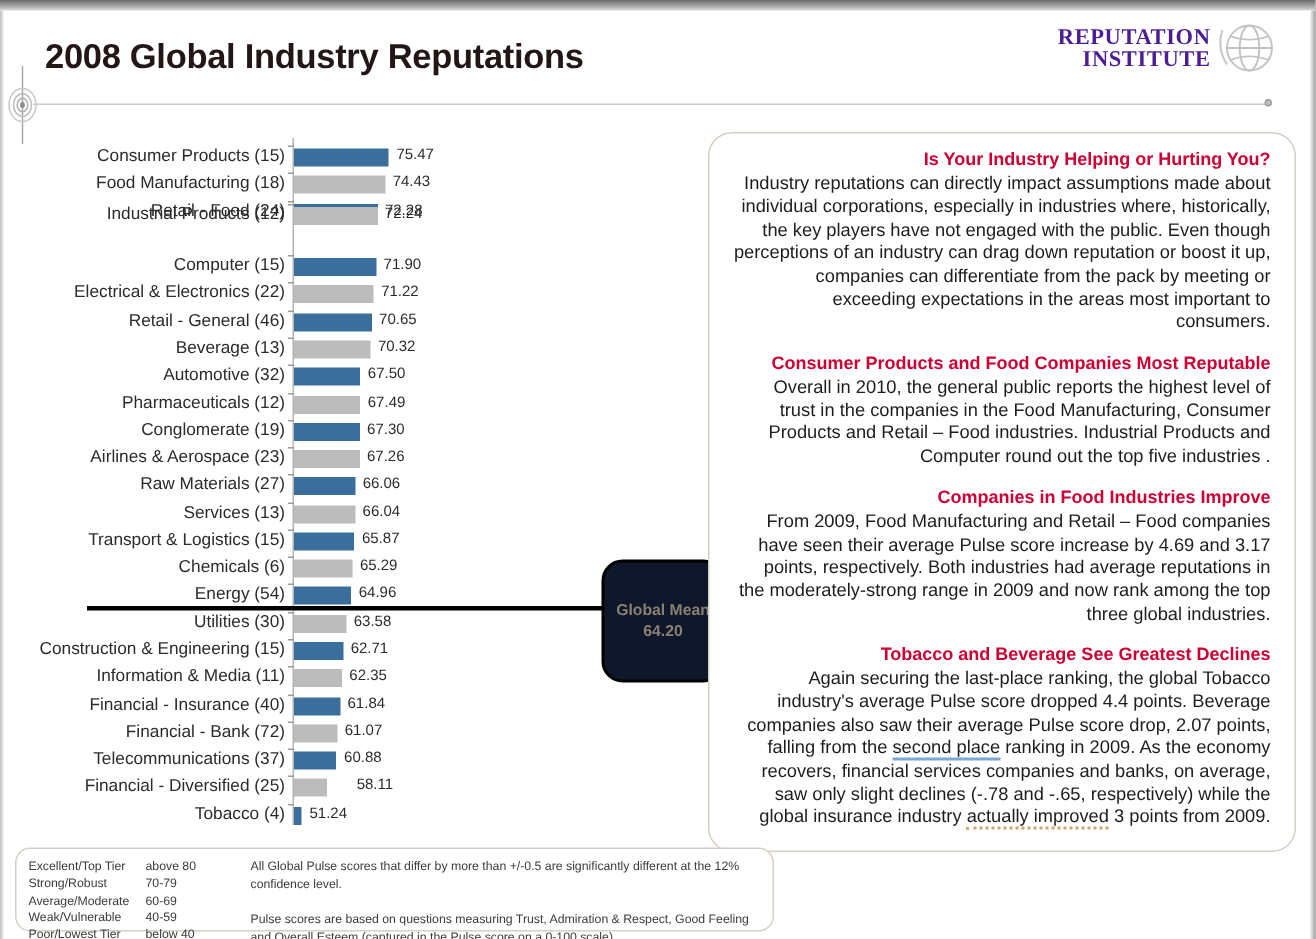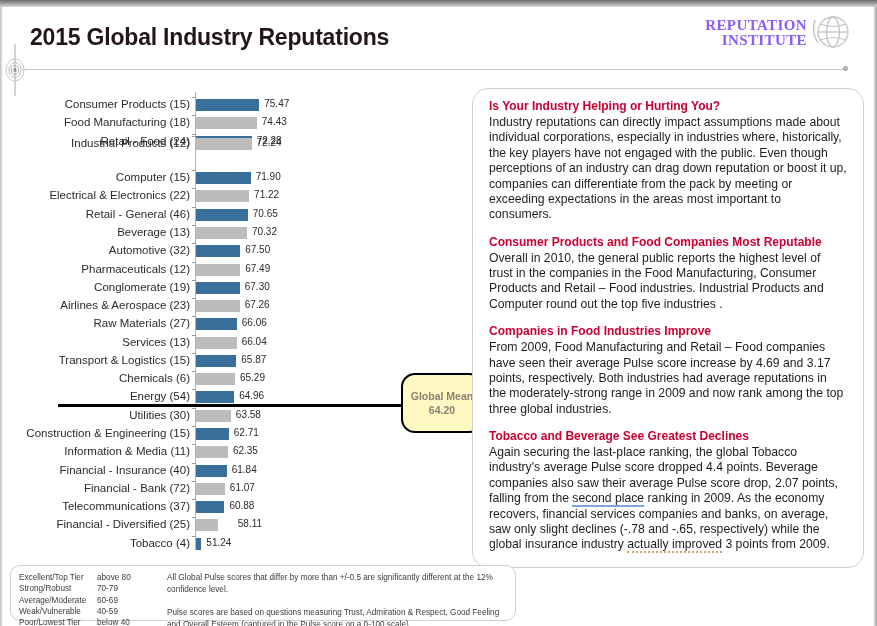--- a/index.html
+++ b/index.html
@@ -65,21 +65,21 @@
   #logo {
     position: absolute;
     right: 22px; top: 10px;
     display: flex;
     align-items: center;
     gap: 2px;
   }
   #logo-words {
     text-align: right;
     line-height: 1.02;
-    color: #8b5cf6;
+    color: #4c1d95;
     font-family: "Liberation Serif", serif;
     font-weight: bold;
   }
   #logo-words .l1, #logo-words .l2 {
     display: block;
     font-size: 15px;
     letter-spacing: 0.4px;
   }
 
   
@@ -140,24 +140,24 @@
     top: 312px;
     width: 346px;
     height: 3px;
     background: #000000;
   }
   #mean-callout {
     position: absolute;
     left: 401px;
     top: 281px;
     width: 82px;
-    height: 60px;
+    height: 82px;
     border: 2px solid #000000;
     border-radius: 14px;
-    background: #fef9c3;
+    background: #0f172a;
     display: flex;
     flex-direction: column;
     align-items: center;
     justify-content: center;
     line-height: 1.35;
   }
   #mean-callout .mc-label,
   #mean-callout .mc-value {
     font-size: 10.5px;
     font-weight: bold;
@@ -167,21 +167,21 @@
   
   #panel {
     position: absolute;
     left: 472px; top: 88px;
     width: 392px; height: 480px;
     border: 1px solid #d6cfc6;
     border-radius: 16px;
     background: #ffffff;
     padding: 10px 16px 6px 16px;
   }
-  .sec { margin-bottom: 12px; }
+  .sec { margin-bottom: 12px; text-align: right; }
   .sec:last-child { margin-bottom: 0; }
   .sec h3 {
     margin: 0 0 1px 0;
     font-size: 12px;
     font-weight: bold;
     color: #cc0033;
     line-height: 1.25;
   }
   .sec p {
     margin: 0;
@@ -225,21 +225,21 @@
 </style>
 </head>
 <body>
 
 <div id="slide">
 
   <div id="top-strip"></div>
   <div id="left-edge"></div>
   <div id="right-edge"></div>
 
-  <div id="title">2015 Global Industry Reputations</div>
+  <div id="title">2008 Global Industry Reputations</div>
   <div id="header-rule"></div>
   <div id="header-rule-dot"></div>
 
   <svg id="target-mark" viewBox="0 0 22 52">
     <line x1="11" y1="0" x2="11" y2="52" stroke="#a8a8a8" stroke-width="1"></line>
     <ellipse cx="11" cy="26" rx="9" ry="11" fill="none" stroke="#c9c9c9" stroke-width="1"></ellipse>
     <ellipse cx="11" cy="26" rx="6" ry="7.5" fill="none" stroke="#bdbdbd" stroke-width="1"></ellipse>
     <ellipse cx="11" cy="26" rx="3.5" ry="4.5" fill="none" stroke="#b0b0b0" stroke-width="1"></ellipse>
     <ellipse cx="11" cy="26" rx="1.6" ry="2" fill="#8f8f8f"></ellipse>
   </svg>

